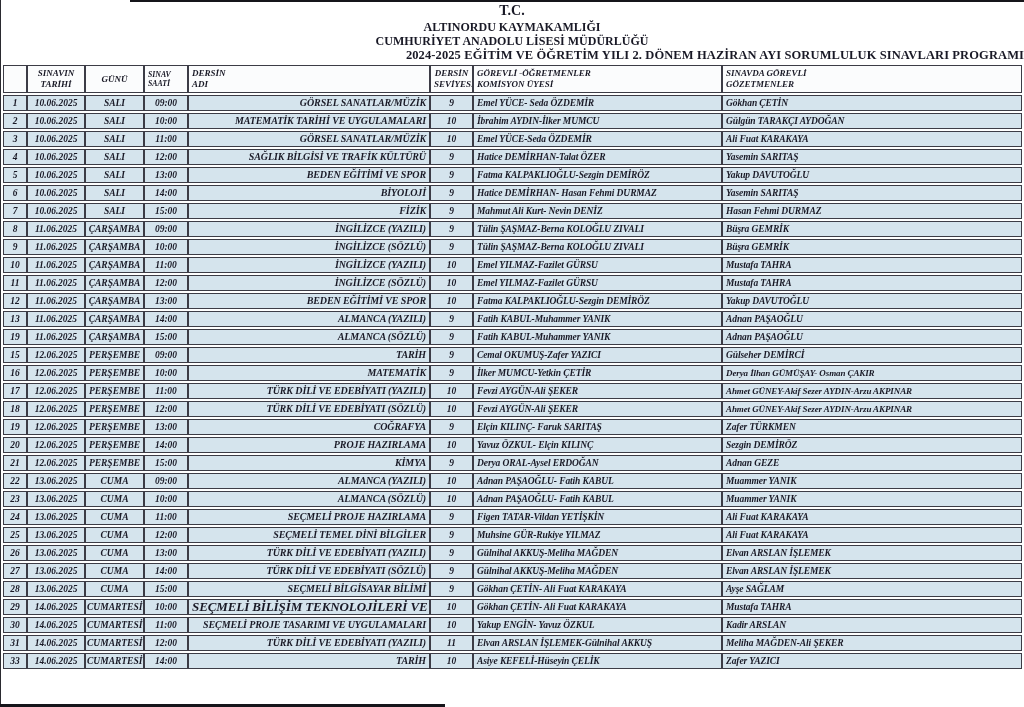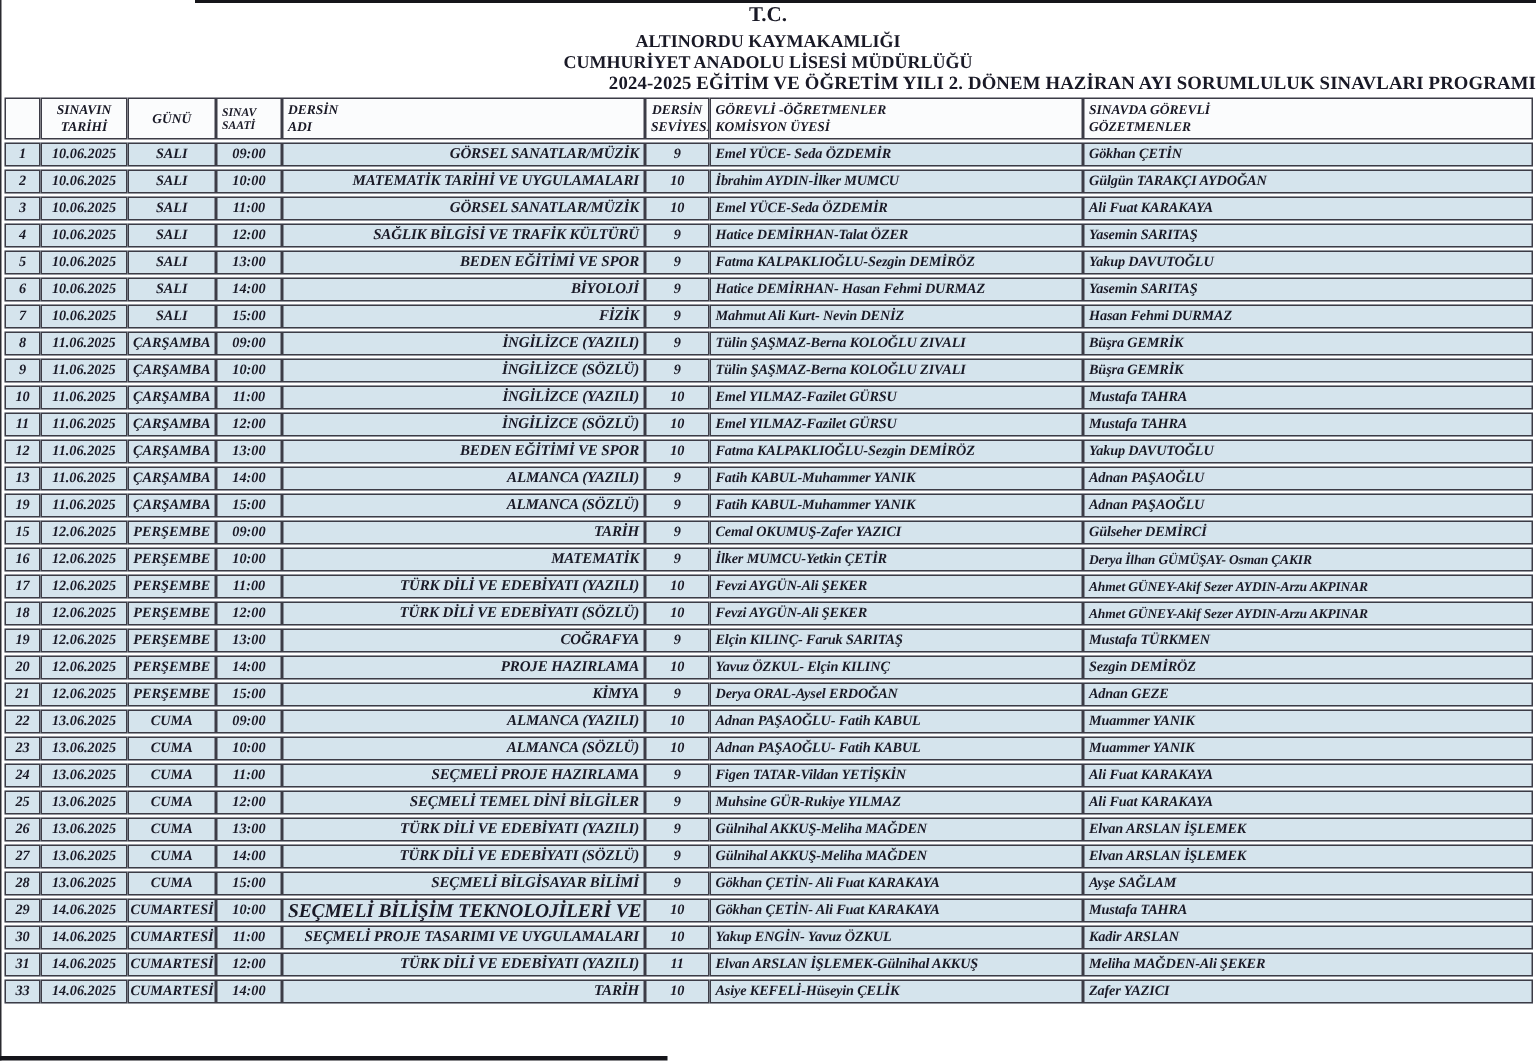--- a/index.html
+++ b/index.html
@@ -272,21 +272,21 @@
         <td class="names">Ahmet GÜNEY-Akif Sezer AYDIN-Arzu AKPINAR</td>
       </tr>
       <tr>
         <td class="center">19</td>
         <td class="center">12.06.2025</td>
         <td class="center">PERŞEMBE</td>
         <td class="center">13:00</td>
         <td class="course">COĞRAFYA</td>
         <td class="center">9</td>
         <td class="names">Elçin KILINÇ- Faruk SARITAŞ</td>
-        <td class="names">Mustafa TÜRKMEN</td>
+        <td class="names">Zafer TÜRKMEN</td>
       </tr>
       <tr>
         <td class="center">20</td>
         <td class="center">12.06.2025</td>
         <td class="center">PERŞEMBE</td>
         <td class="center">14:00</td>
         <td class="course">PROJE HAZIRLAMA</td>
         <td class="center">10</td>
         <td class="names">Yavuz ÖZKUL- Elçin KILINÇ</td>
         <td class="names">Sezgin DEMİRÖZ</td>

